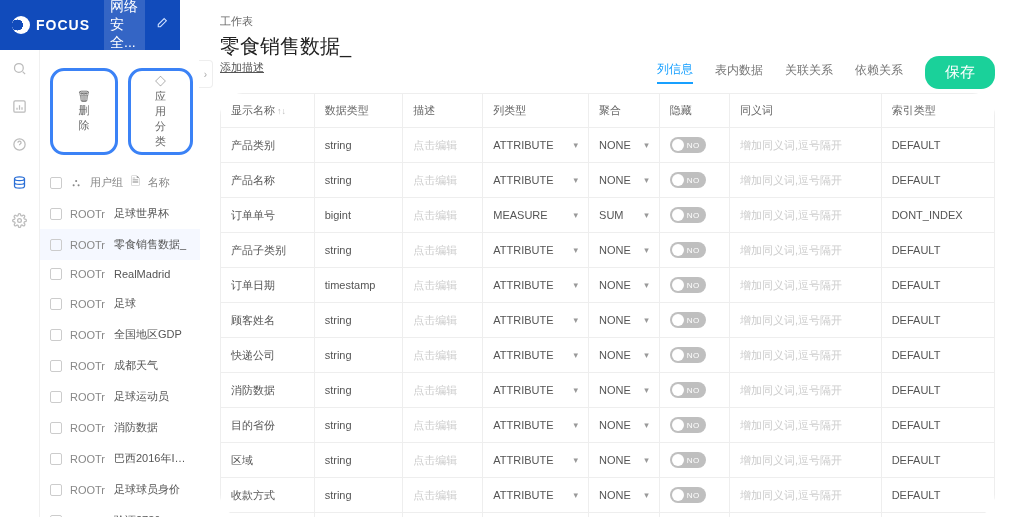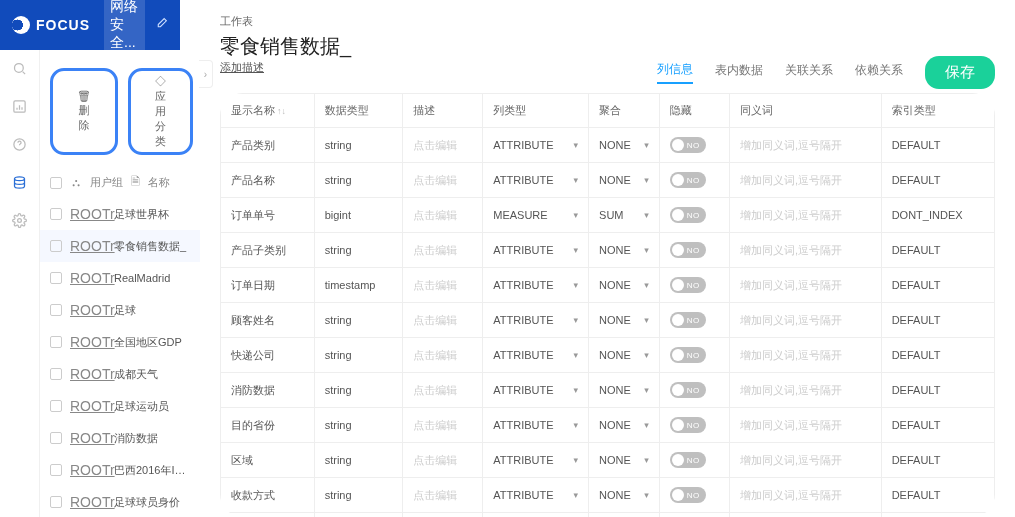--- a/index.html
+++ b/index.html
@@ -16,21 +16,21 @@
     .editic { margin-left: 10px; color: #cfe0ff; cursor: pointer; }
     .left-body { padding-top: 60px; flex: 1; overflow-y: auto; }
     .toolbar-row { display: flex; gap: 10px; padding: 8px 10px 12px; }
     .pillbtn { border: 3px solid #3b82f6; border-radius: 14px; padding: 3px 24px; font-size: 11px; color: #666; cursor: pointer; background: #fff; }
     .list-hdr { display: flex; align-items: center; padding: 6px 10px; color: #888; font-size: 11px; gap: 8px; }
     .list-hdr .sq { width: 12px; height: 12px; border: 1px solid #ccc; border-radius: 2px; }
     .grp { width: 12px; text-align: center; }
     .list-item { display: flex; align-items: center; padding: 8px 10px; gap: 8px; font-size: 11px; color: #555; cursor: pointer; }
     .list-item.sel { background: #f5f8ff; }
     .list-item .sq { width: 12px; height: 12px; border: 1px solid #ccc; border-radius: 2px; flex-shrink: 0; }
-    .list-item .ownr { width: 36px; color: #888; font-size: 14px; flex-shrink: 0; text-decoration: underline; }
+    .list-item .ownr { width: 36px; color: #888; font-size: 11px; flex-shrink: 0; }
     .list-item .nm { flex: 1; white-space: nowrap; overflow: hidden; text-overflow: ellipsis; }
     .main { flex: 1; display: flex; flex-direction: column; padding: 14px 20px 0 20px; position: relative; }
     .chev { position: absolute; left: -1px; top: 60px; width: 14px; height: 28px; border: 1px solid #eee; border-left: none; background: #fff; display: flex; align-items: center; justify-content: center; color: #aaa; font-size: 10px; cursor: pointer; border-radius: 0 4px 4px 0; }
     .crumb { font-size: 11px; color: #666; margin-bottom: 4px; }
     .title-row { display: flex; align-items: flex-end; justify-content: space-between; margin-bottom: 4px; }
     .title { font-size: 20px; font-weight: 500; color: #222; }
     .title .cursor { font-weight: 300; }
     .tabs { display: flex; align-items: center; gap: 22px; font-size: 12px; margin-top: 20px; }
     .tab { color: #777; cursor: pointer; padding-bottom: 4px; }
     .tab.active { color: #18a0ff; border-bottom: 2px solid #18a0ff; }

